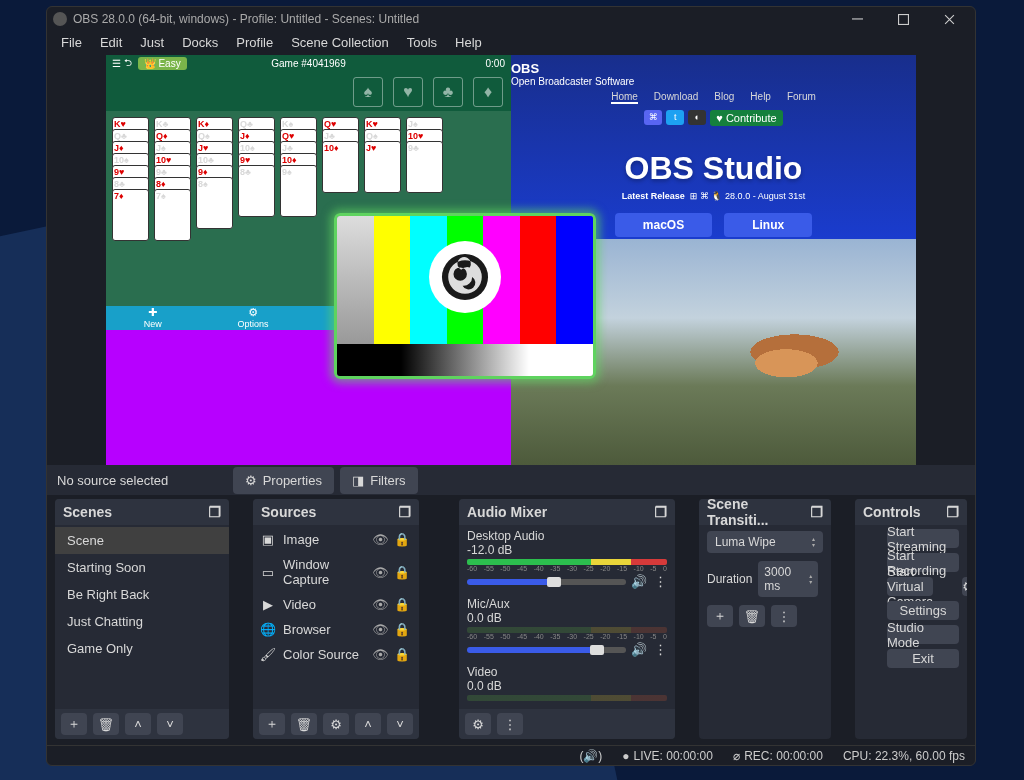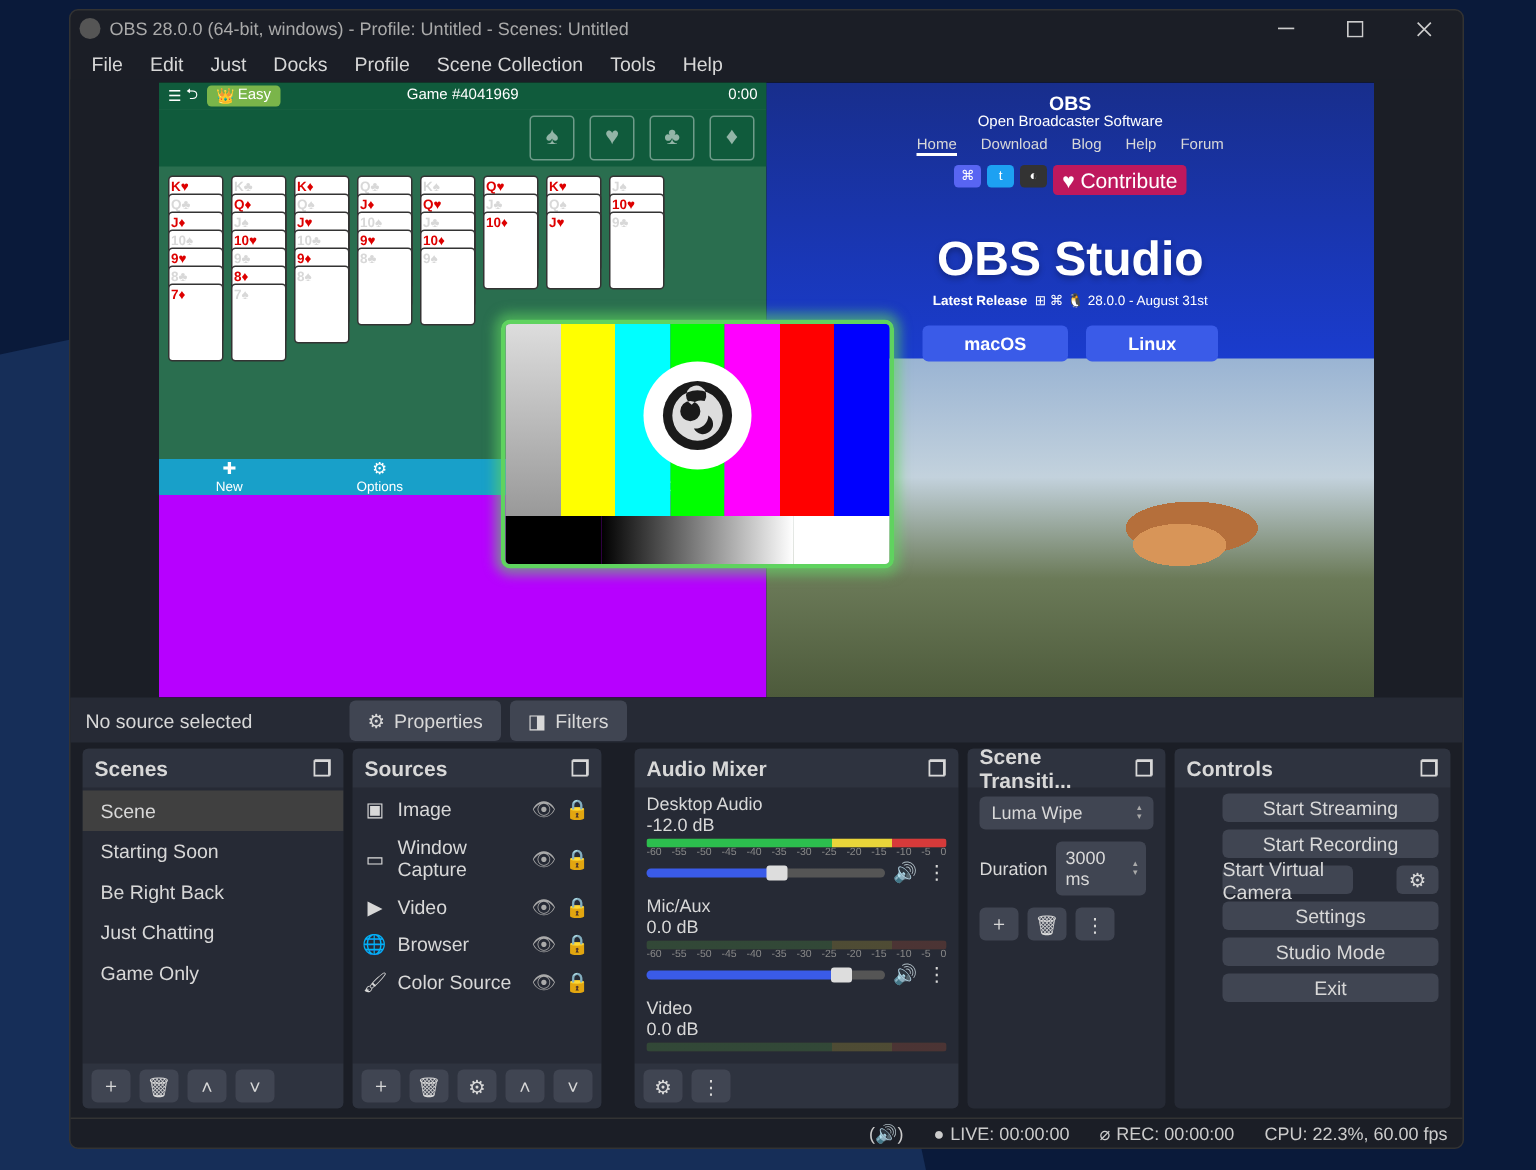--- a/index.html
+++ b/index.html
@@ -57,28 +57,28 @@
 .purple-block { position:absolute; left:0; top:67%; width:50%; height:33%; background: #b700ff;}
 
 .site-half { position:absolute; left:50%; top:0; width:50%; height:100%; }
 .site-bg { position:absolute; inset:0; background: linear-gradient(#182e8c 0%, #1a3cce 45%, #1e2f6e 70%);}
 .bbb-img { position:absolute; left:0; right:0; bottom:0; height:55%;
   background:
    radial-gradient(ellipse at 68% 55%, #d89558 8%, transparent 8%),
    radial-gradient(ellipse at 70% 50%, #b56f3b 11%, transparent 11%),
    linear-gradient(#9ab4d3 0%, #c3d2dd 35%, #6b7a58 65%, #4d5a3b 100%);
 }
-.site-nav { position:relative; text-align:center; padding:6px 0 2px; font-size:10px; color:#fff;}
+.site-nav { position:relative; text-align:left; padding:6px 0 2px; font-size:10px; color:#fff;}
 .site-nav .brand{font-weight:bold; font-size:13px; }
 .site-navlinks { position:relative; display:flex; justify-content:center; gap:16px; font-size:10px; margin-top:2px;}
 .site-navlinks span:first-child{border-bottom:2px solid #fff;}
 .site-chips { position:relative; display:flex; justify-content:center; gap:4px; margin-top:6px;}
 .chip { width:18px; height:15px; border-radius:3px; font-size:9px; display:inline-flex; align-items:center; justify-content:center; color:#fff;}
 .chip.d{background:#5865F2;} .chip.t{background:#1da1f2;} .chip.g{background:#333;}
-.contribute{background:#be185d;border-radius:3px;padding:2px 6px;font-size:14px;color:#fff;}
+.contribute{background:#15803d;border-radius:3px;padding:2px 6px;font-size:11px;color:#fff;}
 .site-title { position:relative; text-align:center; color:#fff; font-weight:800; font-size:32px; margin-top:24px; text-shadow:0 2px 4px rgba(0,0,0,0.3);}
 .site-sub { position:relative; text-align:center; color:#fff; font-size:9px; margin-top:4px;}
 .site-btns { position:relative; display:flex; justify-content:center; gap:12px; margin-top:12px;}
 .site-btn { background:#3a5be8; color:#fff; font-weight:bold; font-size:12px; padding:5px 28px; border-radius:4px;}
 
 .test-card {
   position:absolute; left:228px; top:158px; width:262px; height:166px;
   border:3px solid #5fd35f; border-radius:6px; overflow:hidden;
   box-shadow: 0 0 8px 4px rgba(95,211,95,0.6);
 }
@@ -97,21 +97,21 @@
 .obs-disc svg{width:48px;height:48px;}
 .grad-strip { height:20%; display:flex;}
 .grad-strip .ga{flex:1;background:#000;}
 .grad-strip .gb{flex:2;background:linear-gradient(90deg,#000,#fff);}
 .grad-strip .gc{flex:1;background:#fff;}
 
 .infobar { height:34px; background:#262a35; display:flex; align-items:center; padding:0 10px; gap:6px;}
 .infobar .nss { flex:0 0 170px; font-size:13px;}
 .ibtn { background:#404552; border-radius:4px; padding:6px 12px; display:flex; align-items:center; gap:6px; font-size:13px;}
 
-.docks { flex:1; display:flex; gap:6px; padding:4px 8px 6px;}
+.docks { flex:1; display:flex; gap:24px; padding:4px 8px 6px;}
 .dock { background:#262a35; border-radius:4px; display:flex; flex-direction:column; overflow:hidden;}
 .dock-scenes{flex:0 0 174px;} .dock-sources{flex:0 0 166px;} .dock-mixer{flex:0 0 216px;margin-left:16px;}
 .dock-trans{flex:0 0 132px;} .dock-controls{flex:1;}
 .dock-hdr { height:26px; display:flex; align-items:center; padding:0 8px; font-weight:bold; font-size:14px; background:#2e333f;}
 .dock-hdr .pop { margin-left:auto;}
 .dock-body { flex:1; padding:2px 0;}
 .scene-item { padding:6px 12px; font-size:13px;}
 .scene-item.active { background:#404040;}
 .src-item { display:flex; align-items:center; padding:5px 8px; gap:8px; font-size:13px;}
 .src-item .sicon{width:14px;display:flex;justify-content:center;}

